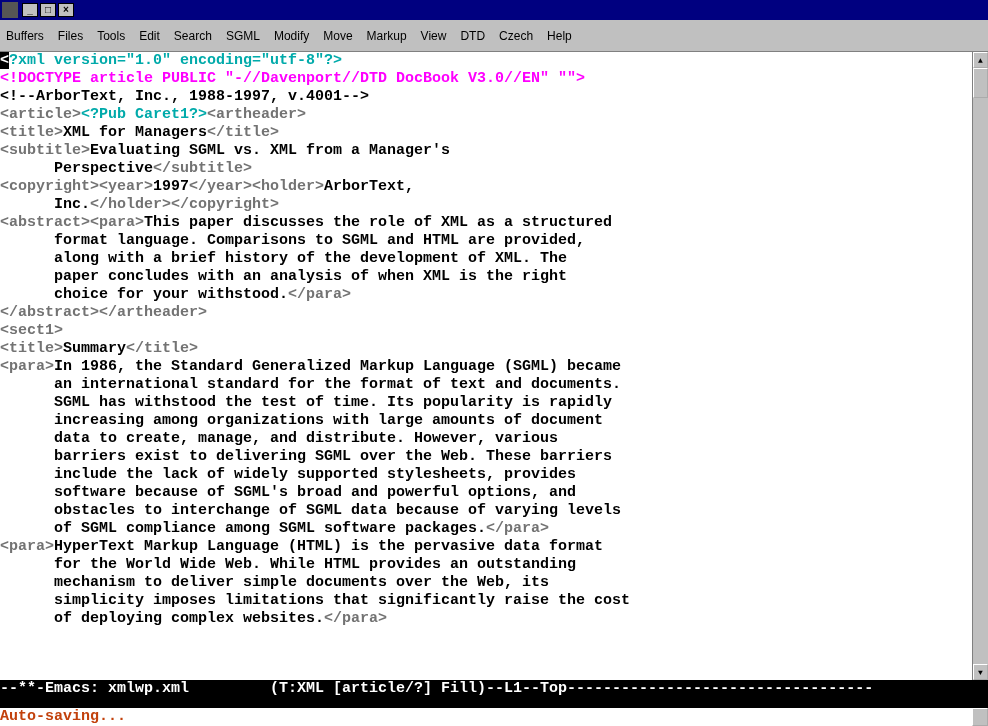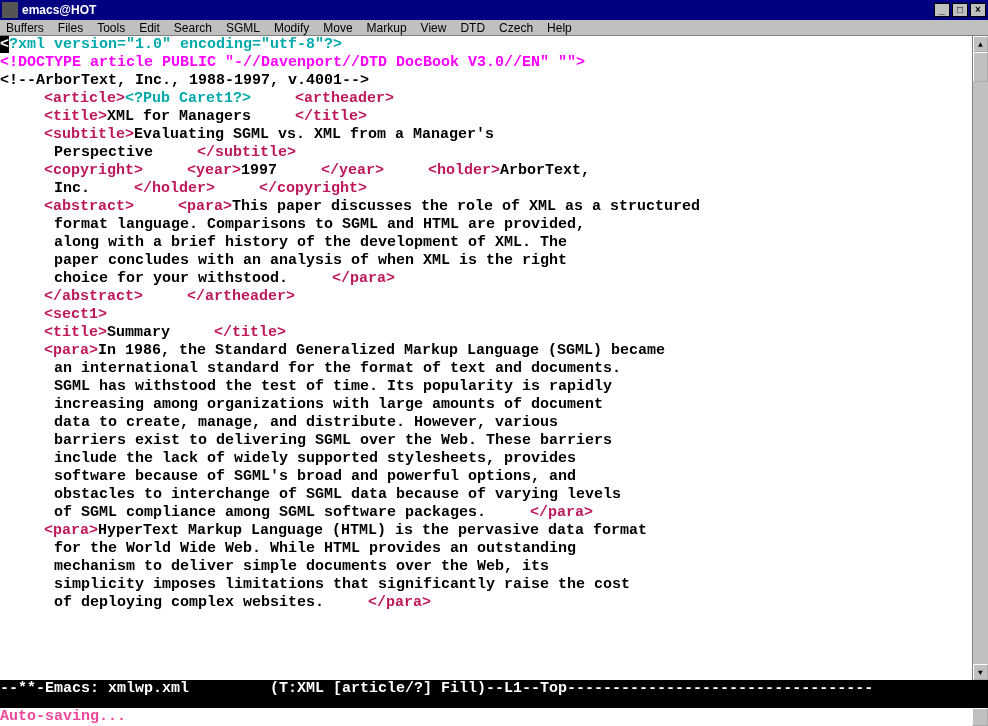--- a/index.html
+++ b/index.html
@@ -45,21 +45,21 @@
     align-items: center;
     justify-content: center;
     color: #000;
     font-size: 10px;
     font-weight: bold;
     line-height: 1;
     font-family: Arial;
   }
   .menubar {
     background: #c0c0c0;
-    height: 16px;
+    height: 32px;
     display: flex;
     align-items: center;
     padding: 0 6px;
     gap: 14px;
     font-family: Arial, sans-serif;
     font-size: 12px;
     font-weight: normal;
     border-bottom: 1px solid #808080;
   }
   .menubar span { cursor: default; }
@@ -110,46 +110,45 @@
   .modeline {
     background: #000000;
     color: #ffffff;
     height: 28px;
     line-height: 18px;
     white-space: pre;
     overflow: hidden;
   }
   .minibuffer {
     background: #ffffff;
-    color: #ec4899;
+    color: #c2410c;
     height: 18px;
     line-height: 18px;
     white-space: pre;
   }
   .resize-grip {
     width: 16px;
     height: 18px;
     background: #c0c0c0;
     border: 1px outset #fff;
   }
   .bottom-row { display: flex; }
   .bottom-row .minibuffer { flex: 1; }
   
-  .c-tag { color: #be185d; padding-left: 44px; }
+  .c-tag { color: #737373; }
   .c-pi  { color: #00aaaa; }
   .c-text{ color: #000000; }
   .c-doc { color: #ff00ff; }
   .c-cur { background: #000; color: #fff; }
 </style>
 </head>
 <body>
 
 <div class="titlebar">
   <div class="titlebar-icon"></div>
-  <div class="titlebar-title">emacs@HOT</div>
   <div class="titlebar-buttons">
     <div class="titlebar-btn">_</div>
     <div class="titlebar-btn">□</div>
     <div class="titlebar-btn">×</div>
   </div>
 </div>
 
 <div class="menubar">
   <span>Buffers</span>
   <span>Files</span>

